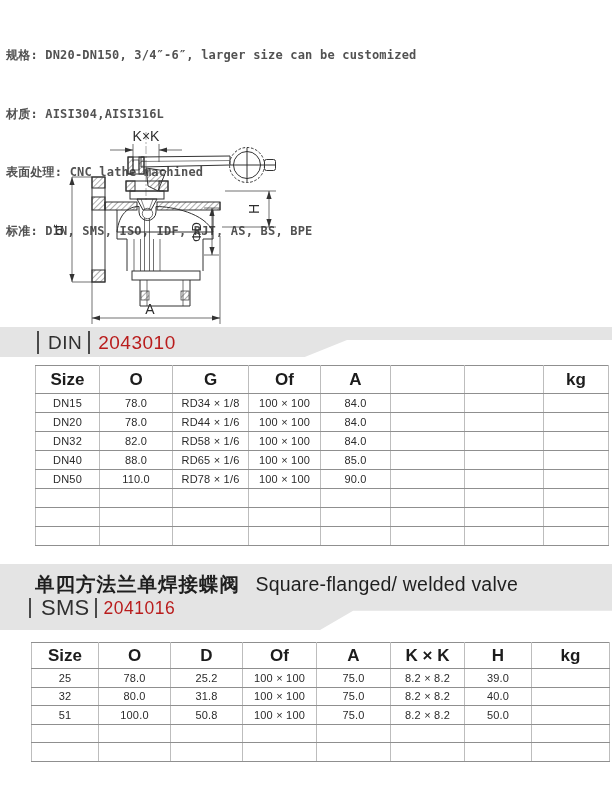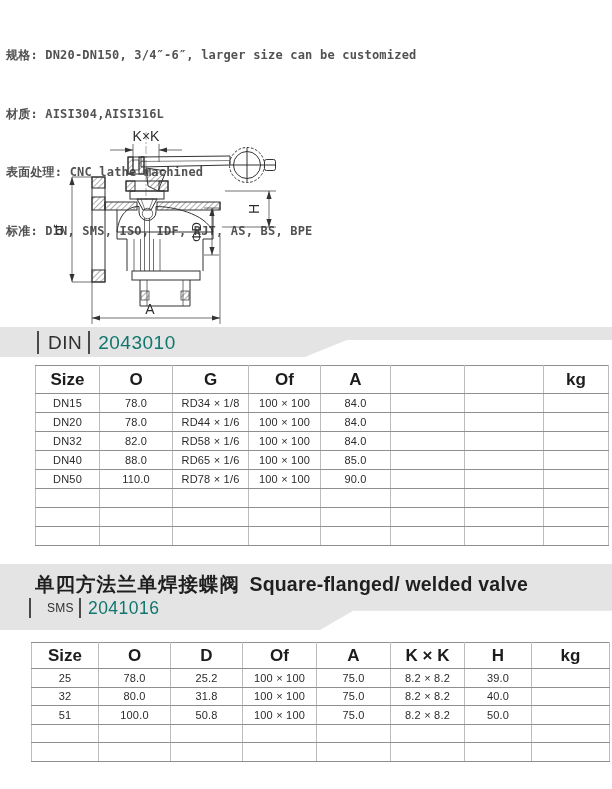--- a/index.html
+++ b/index.html
@@ -23,33 +23,33 @@
   .band-din{
     top:327px;height:30px;
     clip-path:polygon(0 0,100% 0,100% 43%,56.7% 43%,49.8% 100%,0 100%);
   }
   .band-row{position:absolute;display:flex;align-items:center;}
   .band-din .band-row{left:37px;top:4px;height:23px;}
   .vbar{width:2px;background:#4a4a4a;flex:0 0 auto;}
   .vbar-tall{height:23px;}
   .vbar-mid{height:20px;}
   .std-name{font-size:19px;color:#2f2f2f;margin:0 6px 0 9px;letter-spacing:0.5px;}
-  .std-code{font-size:19px;color:#0f766e;margin-left:8px;letter-spacing:0.5px;}
+  .std-code{font-size:19px;color:#b91c1c;margin-left:8px;letter-spacing:0.5px;}
   .band-sms{
     top:564px;height:66px;
     clip-path:polygon(0 0,100% 0,100% 71%,57.7% 71%,52.3% 100%,0 100%);
   }
   .sms-title{
     position:absolute;left:35px;top:7px;font-size:19.5px;color:#1f1f1f;
     white-space:nowrap;
   }
   .sms-title .cn{font-weight:700;letter-spacing:1px;}
-  .sms-title .en{font-weight:700;margin-left:4px;letter-spacing:0.2px;}
+  .sms-title .en{font-weight:400;margin-left:10px;letter-spacing:0.2px;}
   .band-sms .band-row{left:29px;top:33px;height:22px;}
-  .band-sms .std-name{font-size:12px;margin:0 5px 0 16px;letter-spacing:0.3px;}
+  .band-sms .std-name{font-size:22px;margin:0 5px 0 10px;letter-spacing:0.3px;}
   .band-sms .std-code{font-size:17.5px;margin-left:7px;}
   
   table{position:absolute;border-collapse:collapse;table-layout:fixed;}
   #table1{left:35px;top:365px;width:573px;}
   #table2{left:31px;top:642px;width:578px;}
   th,td{
     border-style:solid;border-width:1px;
     border-color:#8f8f8f #bdbdbd;
     text-align:center;vertical-align:middle;
     padding:0;overflow:hidden;white-space:nowrap;

